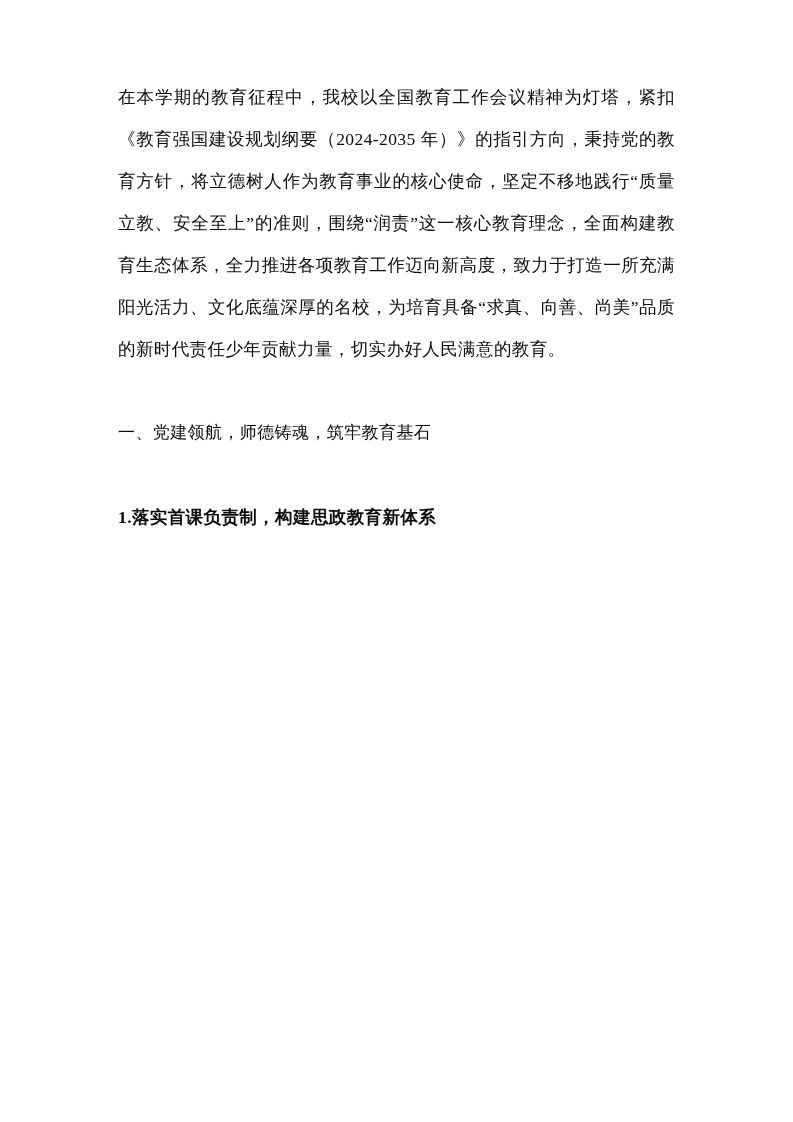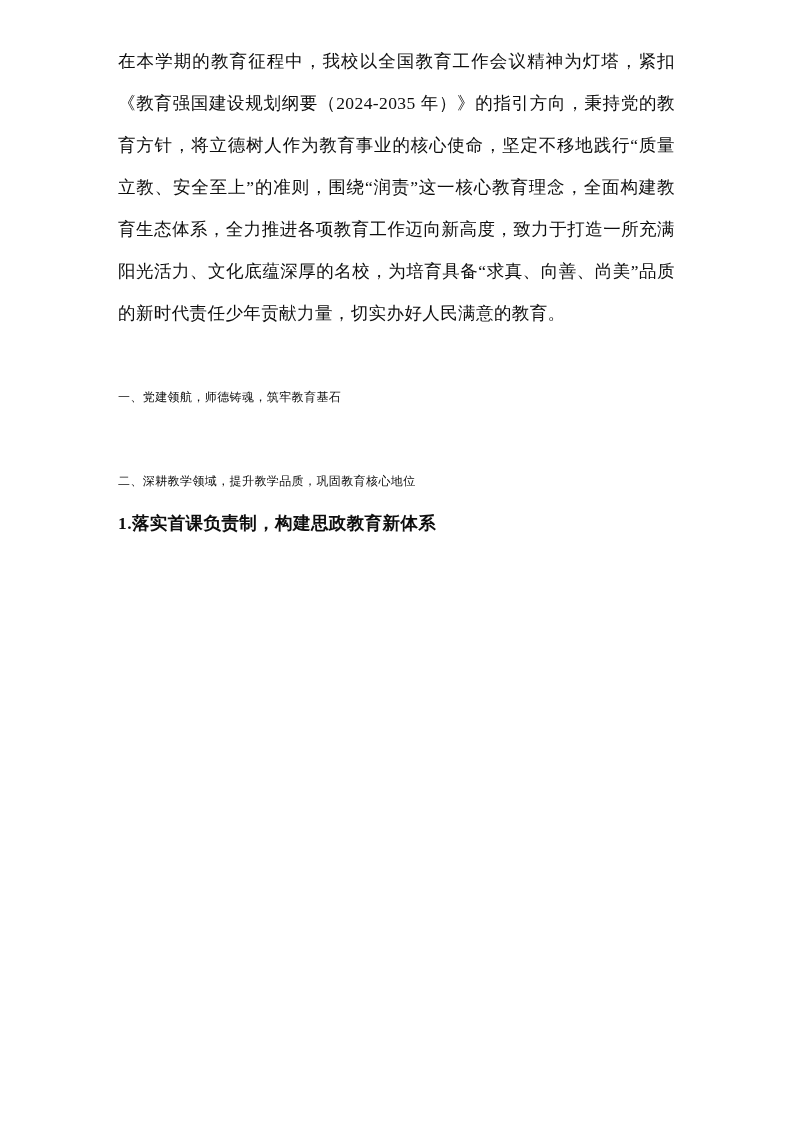--- a/index.html
+++ b/index.html
@@ -12,39 +12,39 @@
     background: #ffffff;
     font-family: "Liberation Serif", "DejaVu Serif", serif;
     color: #0d0d0d;
     overflow: hidden;
   }
   .page {
     position: relative;
     width: 793px;
     height: 1122px;
     box-sizing: border-box;
-    padding: 40px 118px 60px 118px;
+    padding: 76px 118px 60px 118px;
   }
   .doc-body {
     font-size: 17.5px;
     line-height: 42px;
     letter-spacing: 0.4px;
     text-align: justify;
     text-justify: inter-ideograph;
   }
   p.para {
     margin: 0;
     text-indent: 0;
   }
   .blank-line {
     height: 42px;
   }
   .heading {
     margin: 0;
-    font-size: 12px;
+    font-size: 17px;
     line-height: 42px;
     font-weight: normal;
     letter-spacing: 0.4px;
   }
   .subheading {
     margin: 0;
     font-size: 17.5px;
     line-height: 42px;
     font-weight: bold;
     letter-spacing: 0.4px;
@@ -58,19 +58,18 @@
 
     <p class="para">在本学期的教育征程中，我校以全国教育工作会议精神为灯塔，紧扣《教育强国建设规划纲要（2024-2035 年）》的指引方向，秉持党的教育方针，将立德树人作为教育事业的核心使命，坚定不移地践行“质量立教、安全至上”的准则，围绕“润责”这一核心教育理念，全面构建教育生态体系，全力推进各项教育工作迈向新高度，致力于打造一所充满阳光活力、文化底蕴深厚的名校，为培育具备“求真、向善、尚美”品质的新时代责任少年贡献力量，切实办好人民满意的教育。</p>
 
     <div class="blank-line"></div>
 
     <p class="heading">一、党建领航，师德铸魂，筑牢教育基石</p>
 
 
     <div class="blank-line"></div>
 
-    <p class="heading">二、深耕教学领域，提升教学品质，巩固教育核心地位</p>
 
     <p class="subheading">1.落实首课负责制，构建思政教育新体系</p>
 
 
   </div>
 </div>
 
 </body></html>

